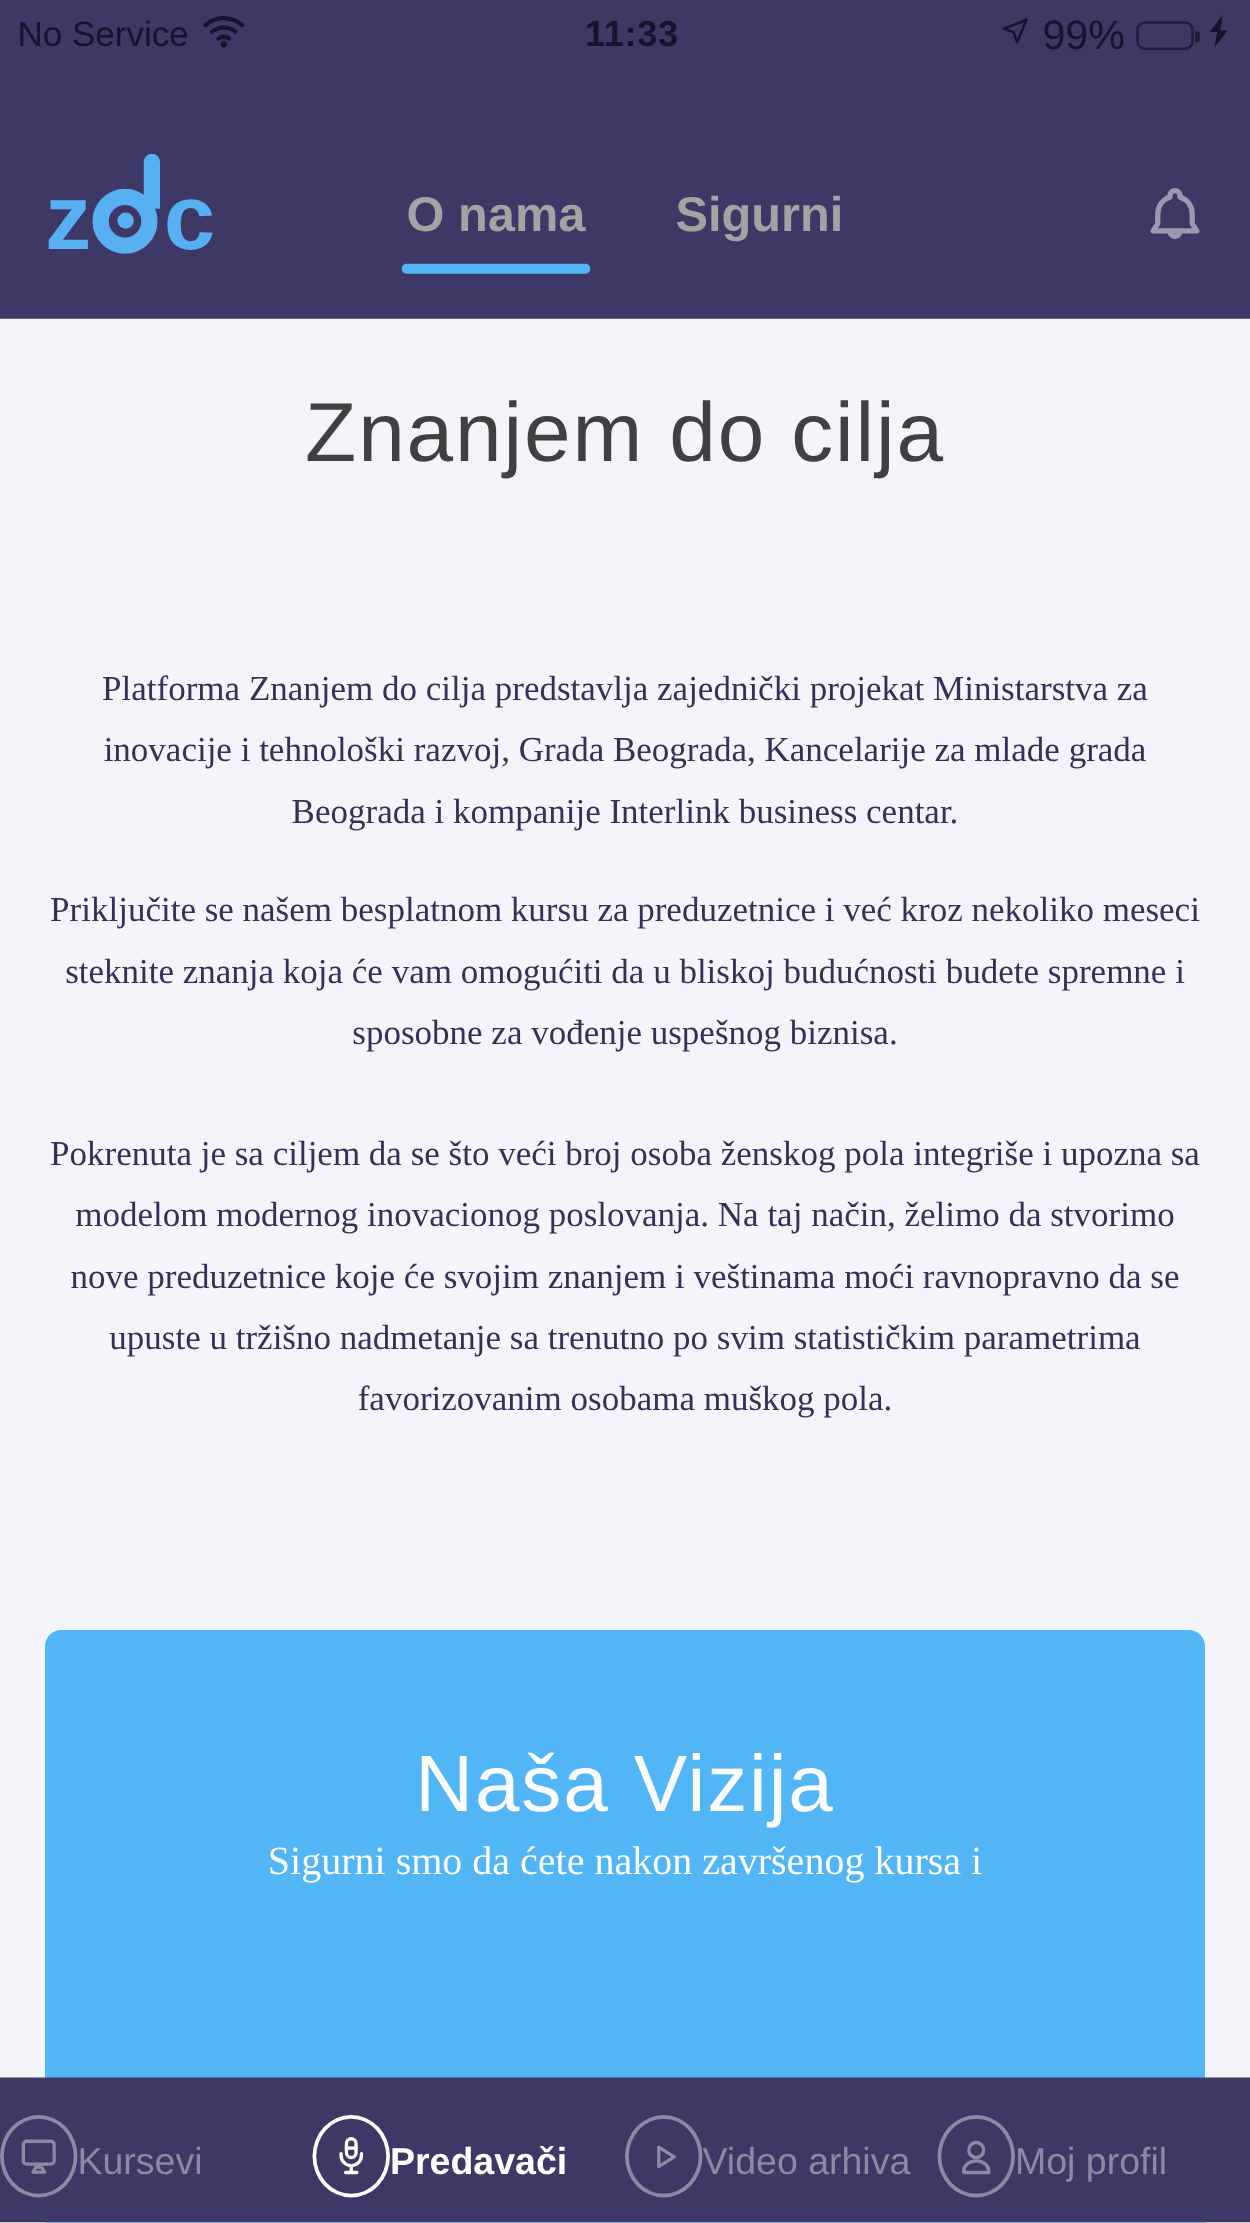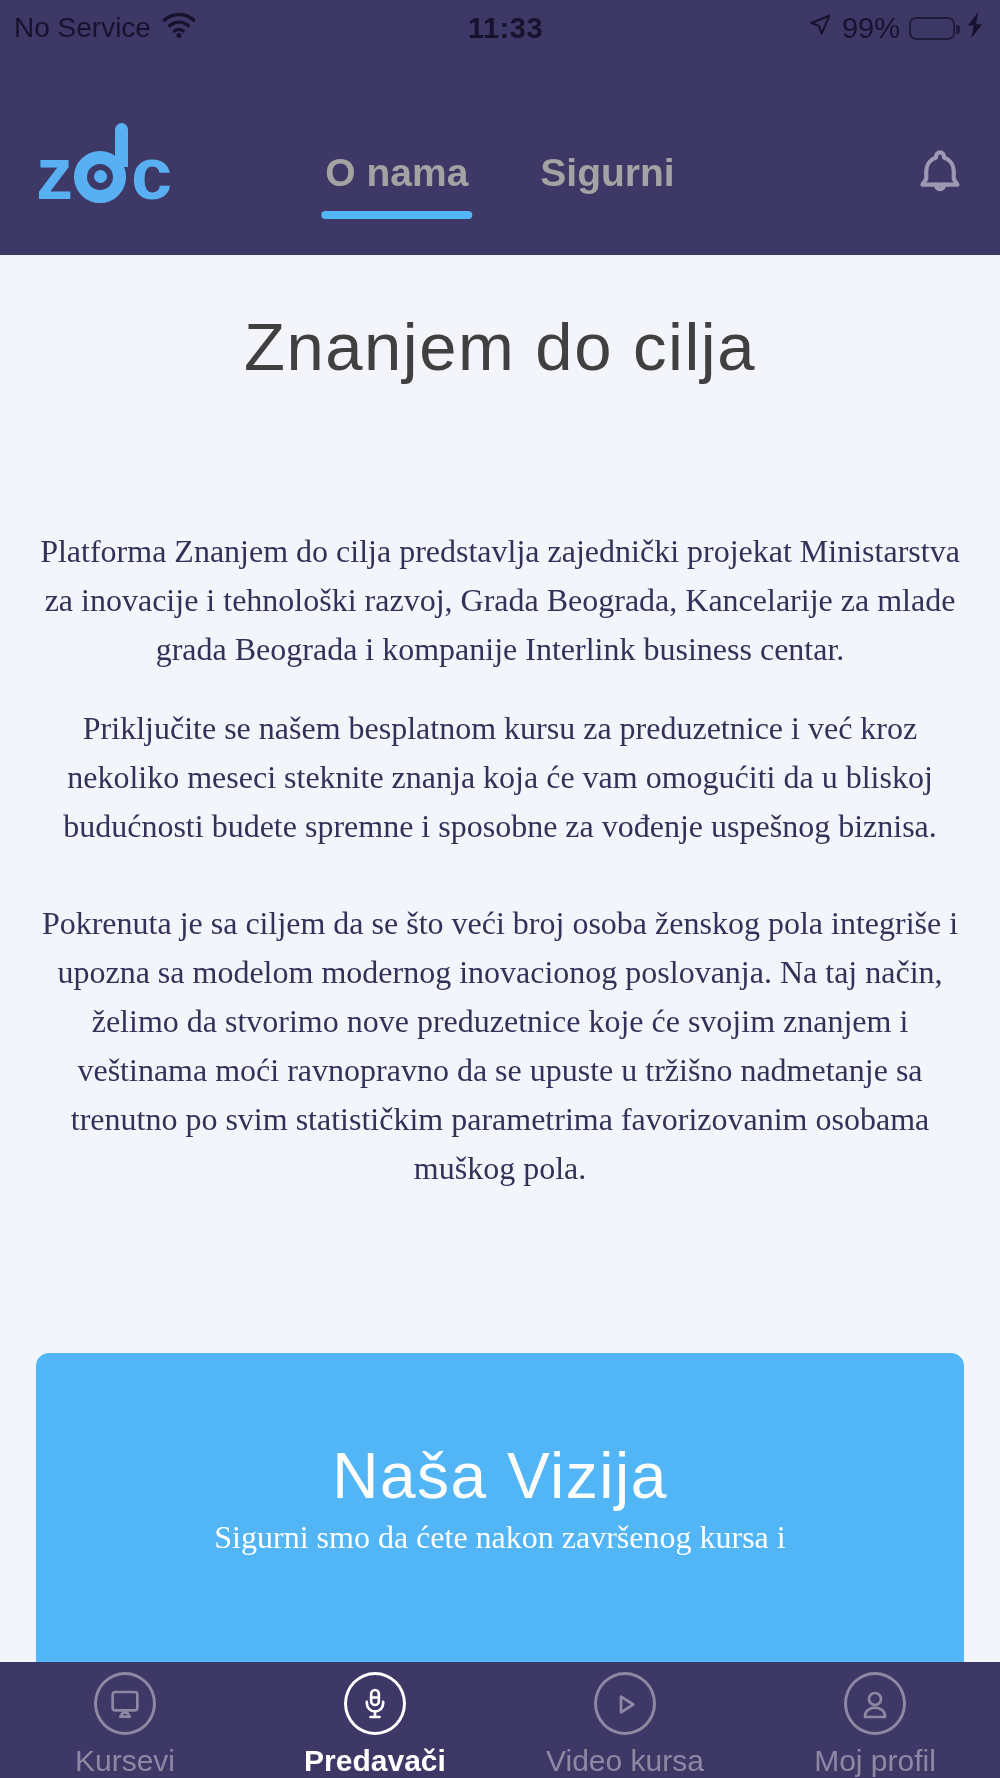--- a/index.html
+++ b/index.html
@@ -18,21 +18,21 @@
     height:50px; display:flex; align-items:center;
     color:#16132e; font-size:28px; padding:6px 14px 0 14px;
     position:relative;
   }
   .sb-left { display:flex; align-items:center; gap:10px; }
   .sb-time {
     position:absolute; left:11px; right:0; text-align:center;
     font-weight:700; font-size:29px; letter-spacing:.5px;
   }
   .sb-right { margin-left:auto; display:flex; align-items:center; gap:9px; }
-  .sb-right .pct { font-size:29px; }
+  .sb-right .pct { font-size:33px; }
   .battery { position:relative; width:46px; height:23px; border:2.5px solid #201d3c; border-radius:7px; padding:2.5px; }
   .battery .fill { width:100%; height:100%; background:#55d45f; border-radius:3px; }
   .battery .tip { position:absolute; right:-7px; top:6px; width:4px; height:9px; background:#201d3c; border-radius:0 3px 3px 0; }
 
   
   .nav-bar {
     height:175px; display:flex; align-items:flex-end;
     padding:0 32px 22px 36px; position:relative;
   }
   .logo { display:flex; align-items:flex-end; color:#58b0f2; }
@@ -58,21 +58,21 @@
   .bell svg { width:100%; height:100%; }
 
   
   .content { padding:0 36px; text-align:center; }
   .page-title {
     margin-top:56px; font-size:67px; font-weight:300; letter-spacing:1.5px;
     color:#404040; line-height:72px;
   }
   .para {
     font-family:"Liberation Serif", serif;
-    color:#343058; font-size:32px; line-height:49px; text-align:center;
+    color:#343058; font-size:28px; line-height:49px; text-align:center;
   }
   .para-1 { margin-top:144px; }
   .para-2 { margin-top:48px; }
   .para-3 { margin-top:30px; }
 
   
   .vision-card {
     margin-top:160px; background:#52b5f5; border-radius:13px;
     height:600px; padding-top:86px; text-align:center;
   }
@@ -83,21 +83,21 @@
     font-family:"Liberation Serif", serif;
     color:#ffffff; font-size:32px; line-height:49px; padding:0 30px;
   }
 
   
   .tabbar {
     position:absolute; left:0; bottom:0; width:1000px; height:116px;
     background:#3e3866; display:flex; z-index:10; padding-top:10px;
   }
   .tab-item {
-    width:25%; display:flex; flex-direction:column; align-items:center;
+    width:25%; display:flex; flex-direction:row; align-items:center;
     color:#8d89a4; cursor:pointer;
   }
   .tab-item .icon-circle {
     width:62px; height:66px; border:3px solid currentColor; border-radius:50%;
     display:flex; align-items:center; justify-content:center;
   }
   .tab-item .icon-circle svg { width:40px; height:40px; }
   .tab-item .tab-label { margin-top:9px; font-size:30px; }
   .tab-item.active { color:#ffffff; }
   .tab-item.active .icon-circle { border-width:3.5px; }
@@ -204,21 +204,21 @@
       </div>
       <div class="tab-label">Predavači</div>
     </div>
 
     <div class="tab-item">
       <div class="icon-circle">
         <svg viewBox="0 0 24 24" fill="none" stroke="currentColor" stroke-width="1.6" stroke-linejoin="round">
           <path d="M9.6 7.6l7.4 4.7-7.4 4.7z"></path>
         </svg>
       </div>
-      <div class="tab-label">Video kursa</div>
+      <div class="tab-label">Video arhiva</div>
     </div>
 
     <div class="tab-item">
       <div class="icon-circle">
         <svg viewBox="0 0 24 24" fill="none" stroke="currentColor" stroke-width="1.6" stroke-linejoin="round">
           <circle cx="12" cy="9" r="3.6"></circle>
           <path d="M6 19.8v-.5c0-3 2.7-5.1 6-5.1s6 2.1 6 5.1v.5z"></path>
         </svg>
       </div>
       <div class="tab-label">Moj profil</div>

